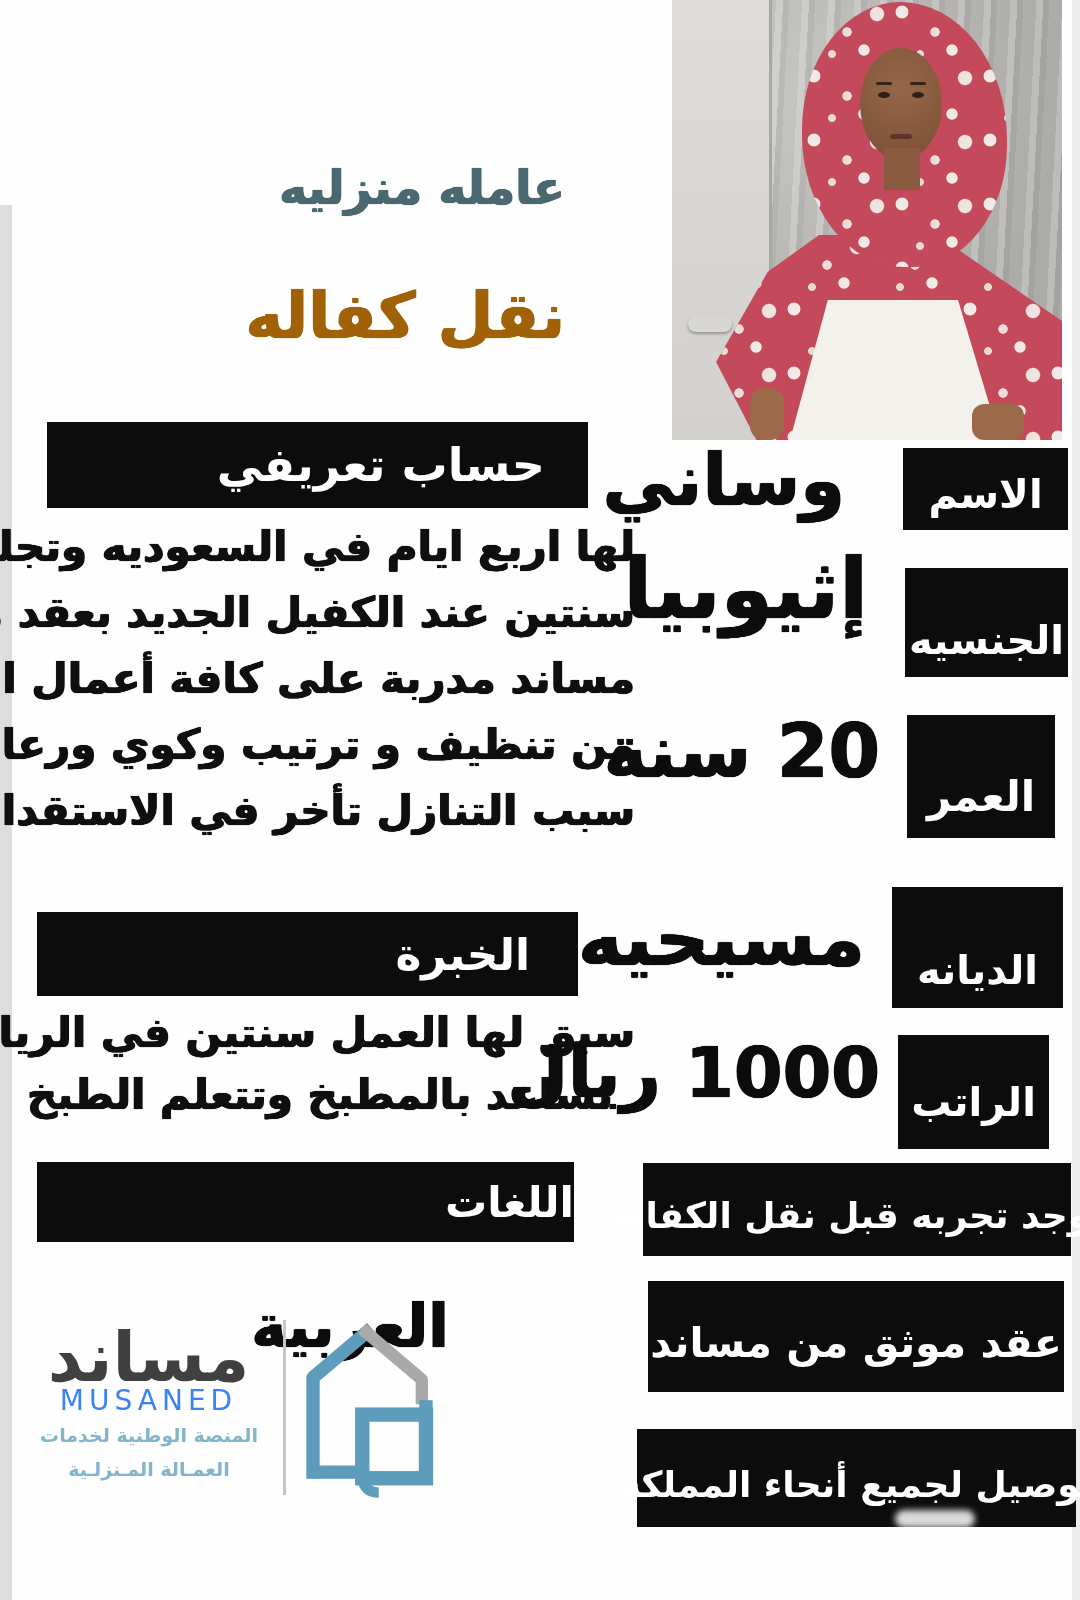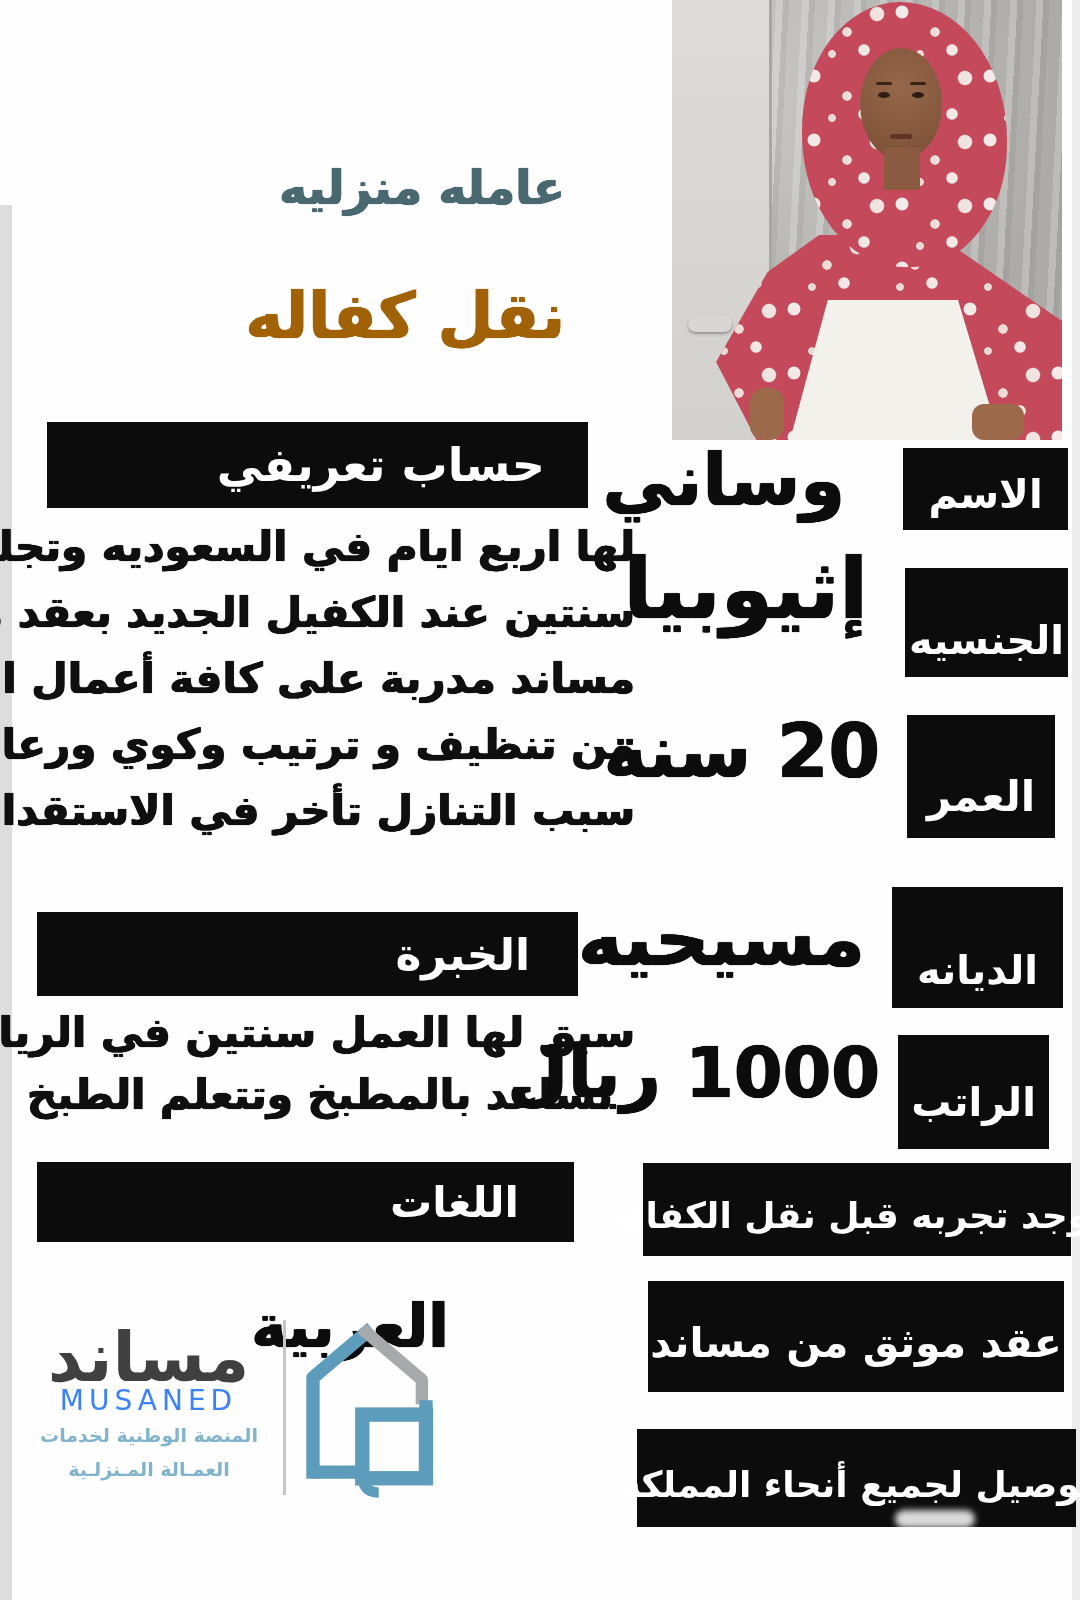--- a/index.html
+++ b/index.html
@@ -52,21 +52,21 @@
   #brow-right{left:238px;top:82px;}
   #mouth{left:218px;top:134px;width:22px;height:5px;border-radius:3px;background:#5e3426;}
   #arm-left{left:78px;top:388px;width:34px;height:52px;border-radius:14px;background:#9c6a4b;}
   #hand-right{left:300px;top:404px;width:52px;height:36px;border-radius:12px;background:#9c6a4b;}
 
   
   .banner{background:#0c0c0c;color:#ffffff;font-weight:bold;display:flex;align-items:center;
           justify-content:flex-end;box-sizing:border-box;}
   #about-banner{left:37px;top:422px;width:541px;height:86px;font-size:46px;padding-right:43px;margin-left:10px;}
   #exp-banner{left:37px;top:912px;width:541px;height:84px;font-size:44px;padding-right:48px;}
-  #lang-banner{left:37px;top:1162px;width:537px;height:80px;font-size:42px;padding-right:55px;}
+  #lang-banner{left:37px;top:1162px;width:537px;height:80px;font-size:42px;}
 
   
   #about-text{left:5px;top:514px;width:630px;text-align:center;font-size:42px;line-height:66px;
               font-weight:bold;color:#0f0f0f;}
   #exp-text{left:5px;top:1002px;width:630px;text-align:center;font-size:42px;line-height:62px;
               font-weight:bold;color:#0f0f0f;}
   .pline{white-space:nowrap;}
   #lang-value{left:130px;top:1291px;width:440px;text-align:center;font-size:60px;font-weight:bold;color:#0c0c0c;}
 
   

